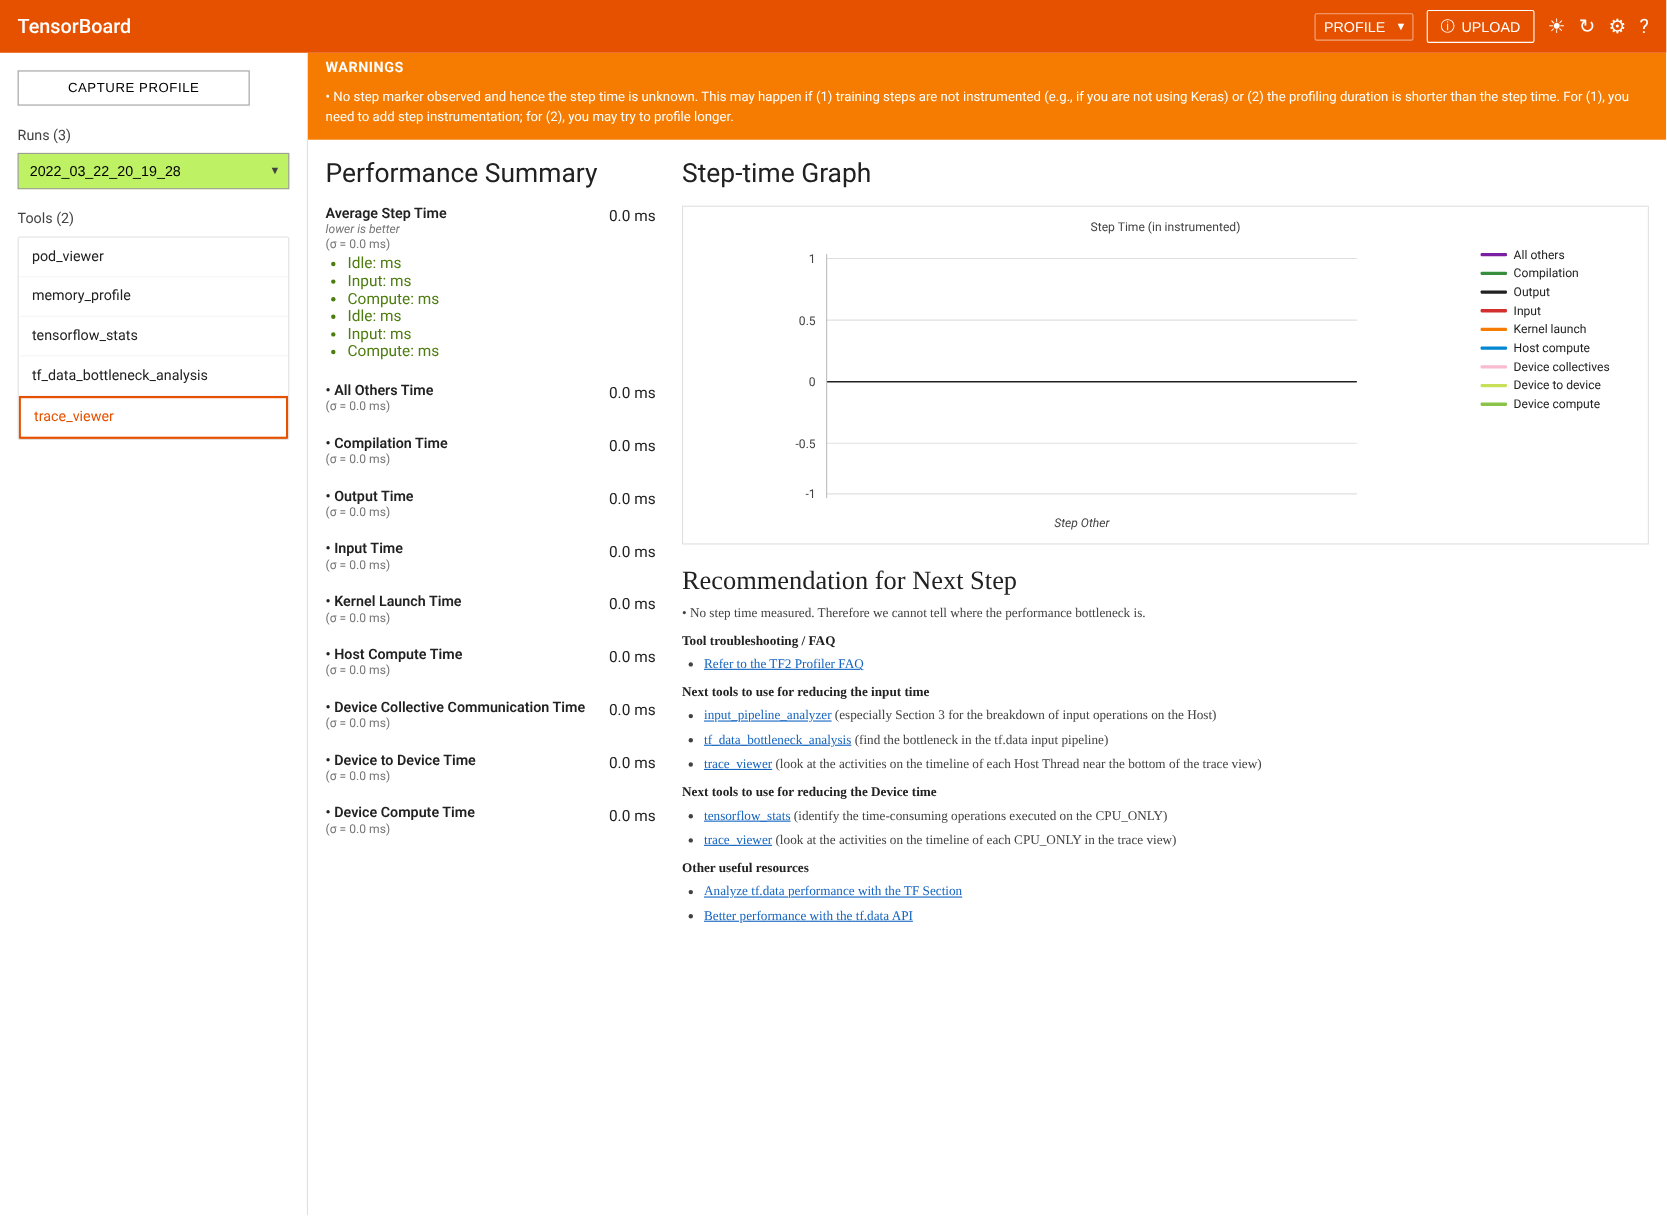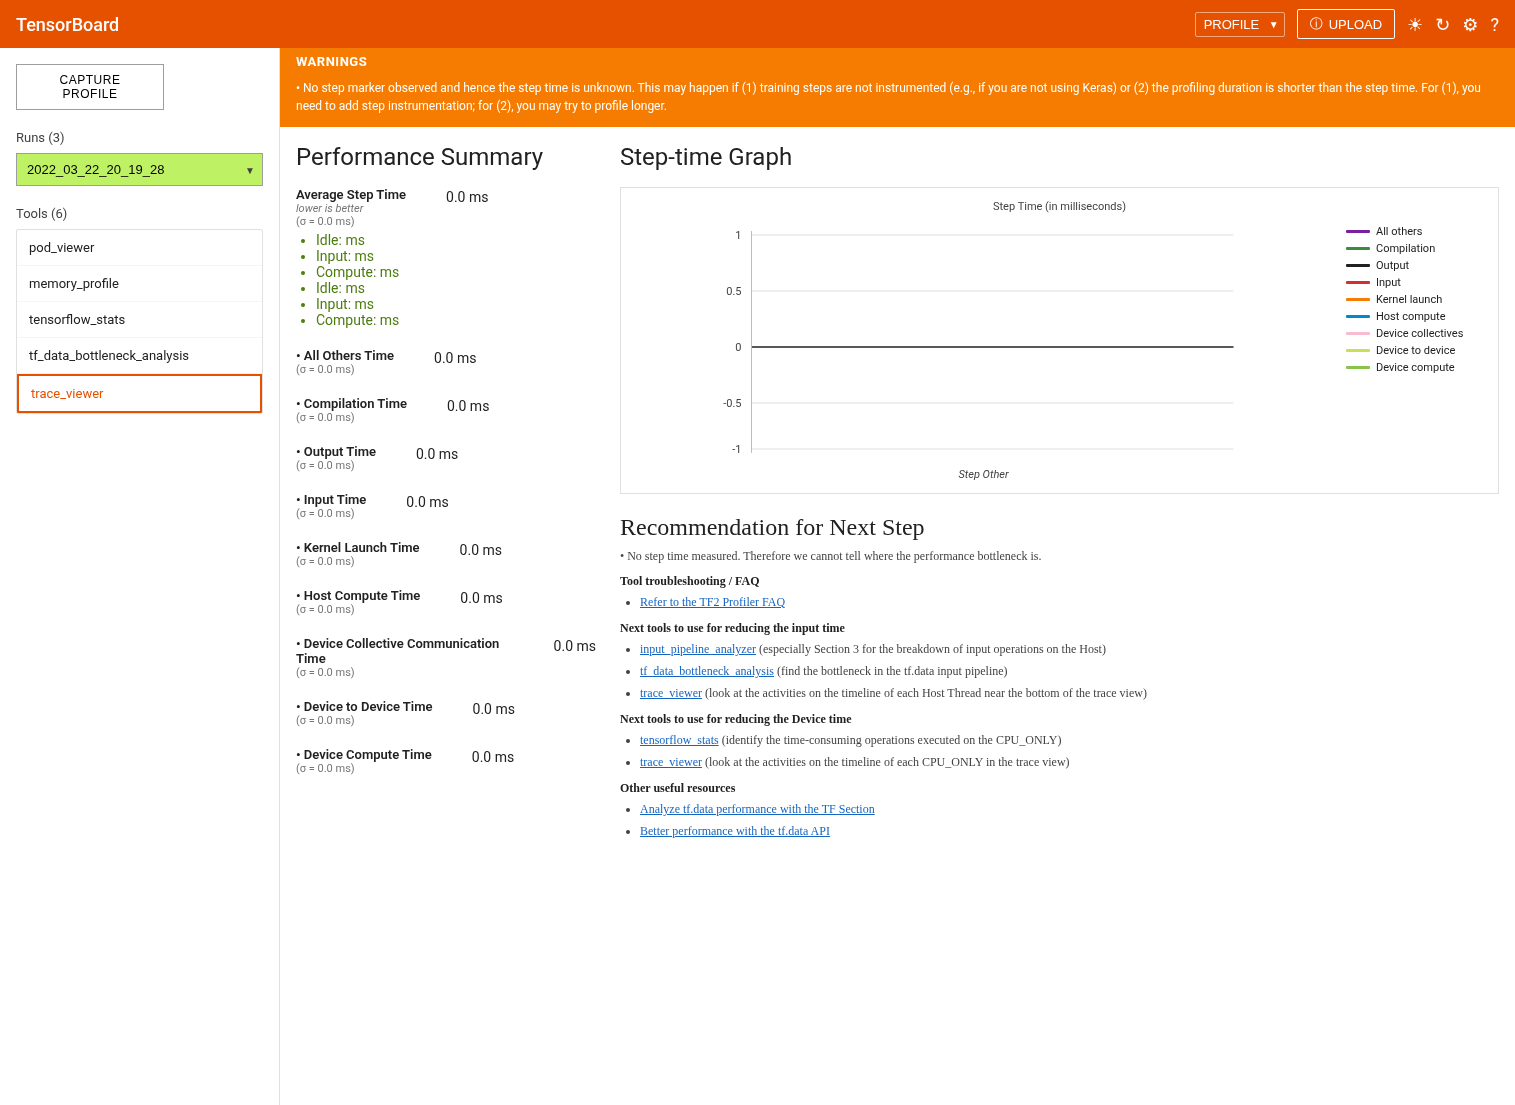--- a/index.html
+++ b/index.html
@@ -55,21 +55,21 @@
     }
     .capture-btn {
       border: 1px solid #9e9e9e;
       background: #fff;
       padding: 8px 20px;
       font-size: 12px;
       letter-spacing: 0.5px;
       cursor: pointer;
       margin-bottom: 20px;
       display: block;
-      width: 148px;
+      width: 211px;
     }
     .sidebar-section-label { font-size: 13px; color: #424242; margin-bottom: 8px; font-weight: 400; }
     .runs-dropdown-wrapper { position: relative; margin-bottom: 20px; }
     .runs-dropdown {
       width: 100%;
       border: 1px solid #9e9e9e;
       padding: 8px 28px 8px 10px;
       font-size: 13px;
       background: #bef264;
       appearance: none;
@@ -118,21 +118,21 @@
     .right-col { flex: 1; }
 
     .section-title { font-size: 24px; font-weight: 400; color: #212121; margin-bottom: 16px; }
 
     
     .perf-item { margin-bottom: 20px; }
     .perf-item-header { font-size: 13px; font-weight: 600; color: #212121; }
     .perf-item-sub { font-size: 11px; color: #757575; font-style: italic; }
     .perf-item-sigma { font-size: 11px; color: #757575; }
     .perf-bullet-list { list-style: disc; padding-left: 20px; font-size: 14px; color: #4d7c0f; margin-top: 4px; }
-    .perf-row { display: flex; align-items: flex-start; gap: 24px; }
+    .perf-row { display: flex; justify-content: space-between; align-items: flex-start; }
     .perf-value { font-size: 14px; color: #212121; white-space: nowrap; padding-left: 16px; padding-top: 2px; }
 
     
     .graph-container {
       border: 1px solid #e0e0e0;
       padding: 12px;
       margin-bottom: 20px;
     }
     .graph-title { font-size: 11px; color: #424242; text-align: center; margin-bottom: 8px; }
     .graph-inner { display: flex; gap: 12px; }
@@ -179,21 +179,21 @@
 
   <div class="sidebar">
     <button class="capture-btn">CAPTURE PROFILE</button>
     <div class="sidebar-section-label">Runs (3)</div>
     <div class="runs-dropdown-wrapper">
       <select class="runs-dropdown">
         <option>2022_03_22_20_19_28</option>
       </select>
       <span class="dropdown-arrow">▼</span>
     </div>
-    <div class="tools-label">Tools (6)</div>
+    <div class="tools-label">Tools (2)</div>
     <div class="tools-list">
       <div class="tool-item">pod_viewer</div>
       <div class="tool-item">memory_profile</div>
       <div class="tool-item">tensorflow_stats</div>
       <div class="tool-item">tf_data_bottleneck_analysis</div>
       <div class="tool-item active">trace_viewer</div>
     </div>
   </div>
 
   <div class="main-content">
@@ -312,21 +312,21 @@
       </div>
       <div class="perf-value">0.0 ms</div>
     </div>
   </div>
             </div>
         </div>
 
         <div class="right-col">
           <div class="section-title">Step-time Graph</div>
           <div class="graph-container">
-            <div class="graph-title">Step Time (in milliseconds)</div>
+            <div class="graph-title">Step Time (in instrumented)</div>
             <div class="graph-inner">
               <div class="graph-area">
                 <svg class="graph-svg" viewBox="0 0 520 240" xmlns="http://www.w3.org/2000/svg">
 
                   <text x="18" y="18" font-size="11" fill="#424242" text-anchor="end">1</text>
                   <text x="18" y="74" font-size="11" fill="#424242" text-anchor="end">0.5</text>
                   <text x="18" y="130" font-size="11" fill="#424242" text-anchor="end">0</text>
                   <text x="18" y="186" font-size="11" fill="#424242" text-anchor="end">-0.5</text>
                   <text x="18" y="232" font-size="11" fill="#424242" text-anchor="end">-1</text>
 

